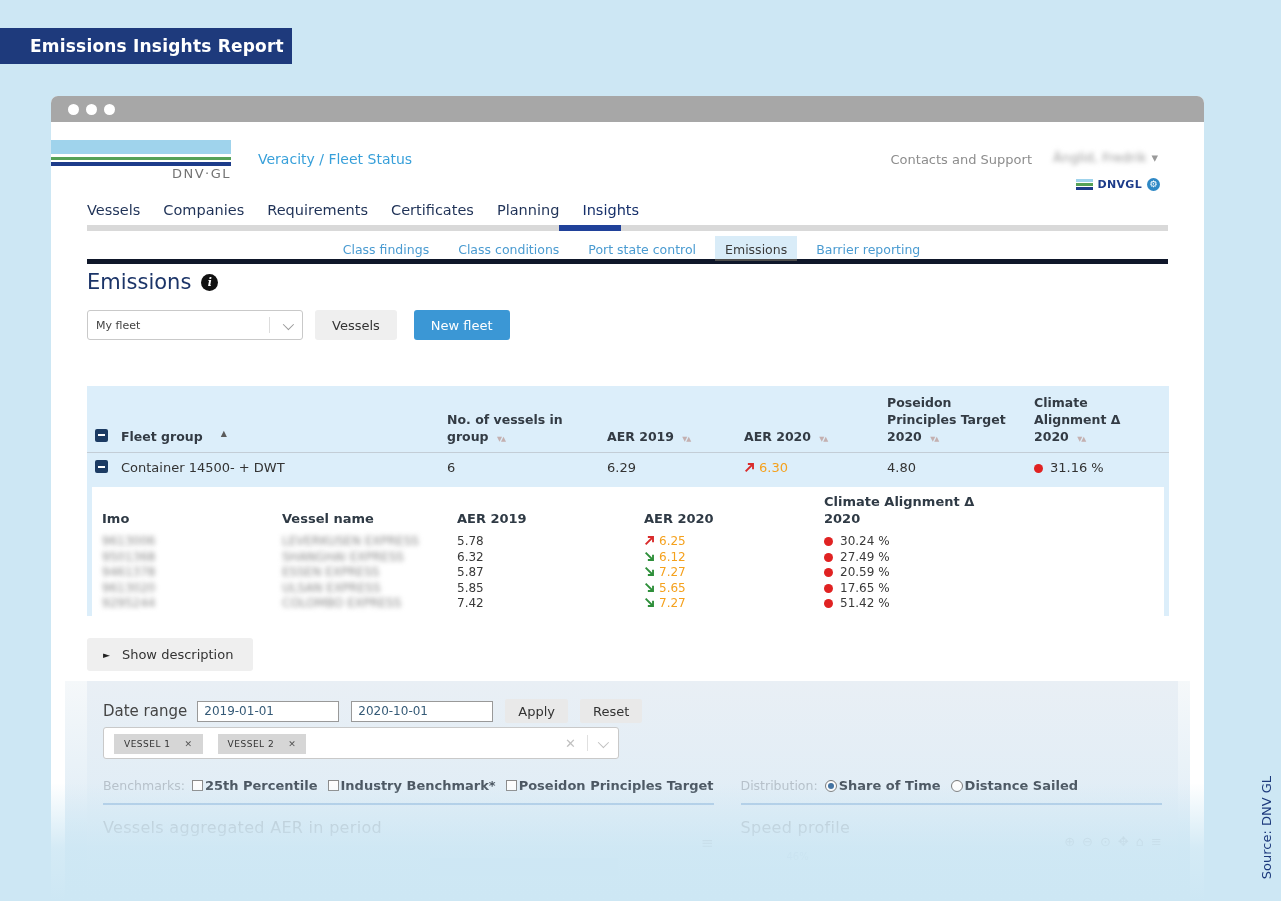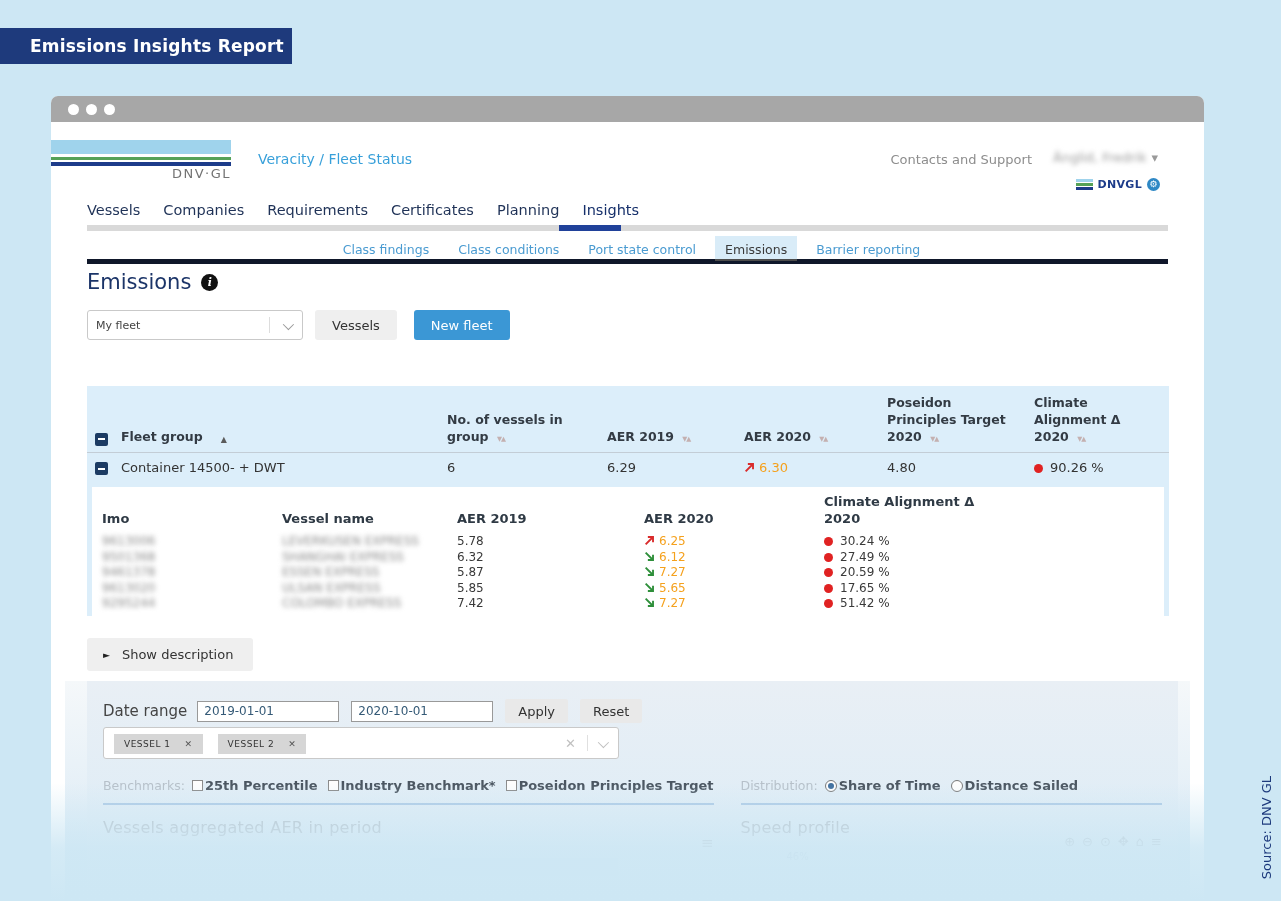--- a/index.html
+++ b/index.html
@@ -68,21 +68,21 @@
   .chev { position:absolute; right:11px; top:11px; width:8px; height:8px; border-right:1.5px solid #9a9a9a; border-bottom:1.5px solid #9a9a9a; transform:rotate(45deg) translateY(-2px); }
   .btn { height:30px; border:none; border-radius:3px; font-size:13px; padding:0 17px; cursor:pointer; font-family:inherit; }
   .btn.gray { background:#efefef; color:#333; margin-right:17px; }
   .btn.blue { background:#3b97d5; color:#fff; }
 
   
   .fleet-table { position:absolute; left:36px; right:35px; top:264px; height:230px; background:#dceefa; overflow:hidden; }
   .ft-head, .ft-group { display:grid; grid-template-columns:352px 160px 137px 143px 147px 1fr; padding-left:8px; }
   .ft-head { padding-top:9px; padding-bottom:6px; align-items:end; border-bottom:1px solid #c3cdd6; font-weight:bold; font-size:12.5px; color:#333b44; line-height:1.35; }
   .ft-head .cell { padding-right:14px; }
-  .c1 { display:flex; align-items:flex-end; gap:13px; }
+  .c1 { display:flex; align-items:flex-start; gap:13px; }
   .minus-box { width:13px; height:13px; border-radius:2px; background:#1c3b63; display:inline-flex; align-items:center; justify-content:center; flex:none; cursor:pointer; }
   .minus-box::after { content:""; width:7px; height:2px; background:#fff; }
   .sort { font-size:6.5px; color:#c4b0b0; letter-spacing:-1px; margin-left:4px; white-space:nowrap; }
   .sort-asc { font-size:8px; color:#5b5b5b; margin-left:5px; }
   .ft-group { align-items:center; height:30px; font-size:13px; color:#333; }
   .tr { width:11px; height:11px; display:inline-block; vertical-align:-1px; margin-right:4px; }
   .tr.up { color:#d92b2b; } .tr.down { color:#2e8f3a; }
   .orange { color:#f5a11d; }
   .reddot { width:9px; height:9px; border-radius:50%; background:#e02222; display:inline-block; margin-right:7px; vertical-align:-1px; }
 
@@ -229,21 +229,21 @@
         </div>
         <div class="cell">6</div>
         <div class="cell">6.29</div>
         <div class="cell">
           <svg class="tr up" viewBox="0 0 10 10">
               <path d="M1.5 8.5 L7.5 2.5 M3.5 1.8 L8.2 1.8 L8.2 6.5" fill="none" stroke="currentColor" stroke-width="1.7"></path>
             </svg><span class="orange">6.30</span>
         </div>
         <div class="cell">4.80</div>
         <div class="cell">
-          <span class="reddot"></span><span>90.26 %</span>
+          <span class="reddot"></span><span>31.16 %</span>
         </div>
       </div>
 
       <div class="ft-inner">
         <div class="fi-head">
           <div class="cell">Imo</div>
           <div class="cell">Vessel name</div>
           <div class="cell">AER 2019</div>
           <div class="cell">AER 2020</div>
           <div class="cell">Climate Alignment Δ 2020</div>

